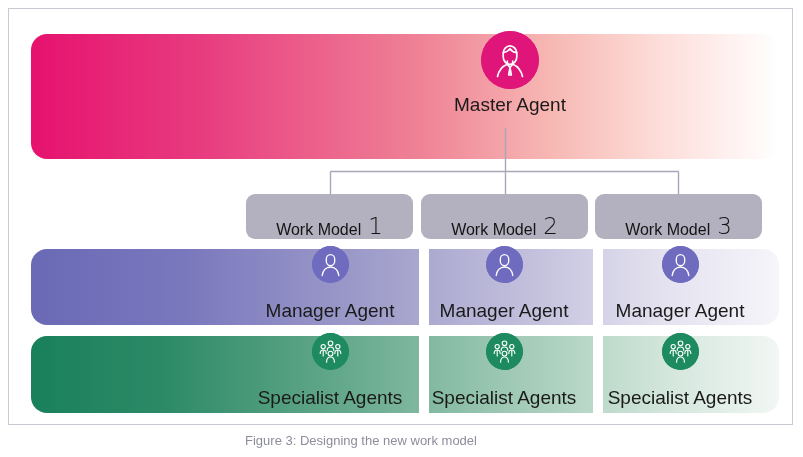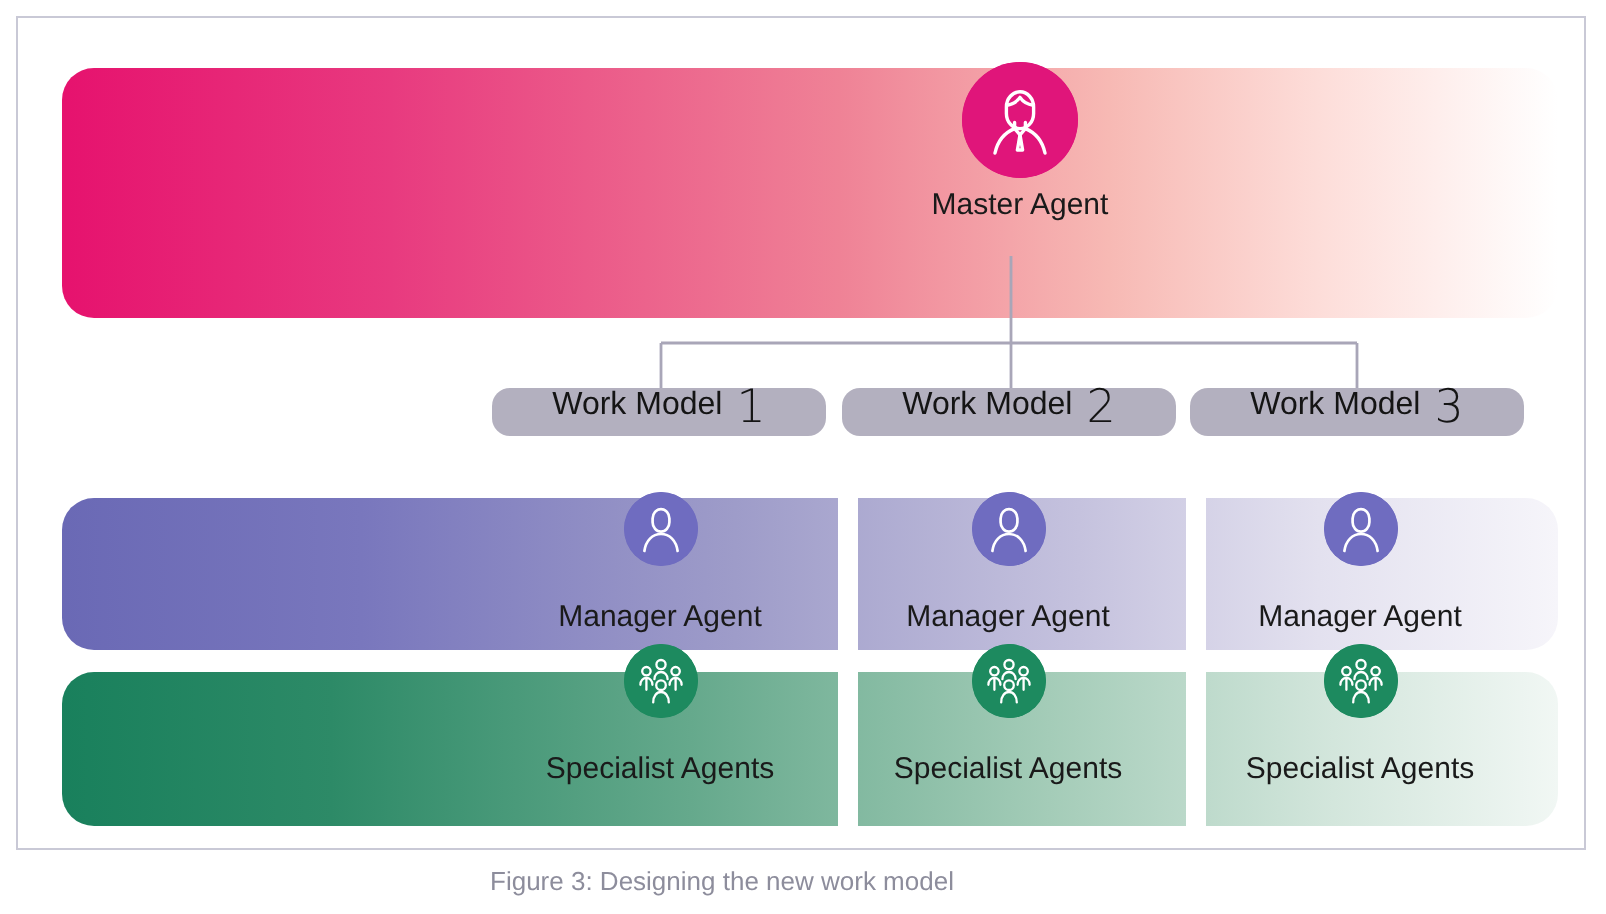--- a/index.html
+++ b/index.html
@@ -94,47 +94,47 @@
     border-radius: 50%;
     display: block;
     margin: 0 auto;
   }
   #master-agent-icon {
     width: 58px;
     height: 58px;
     background: #e0157a;
   }
   .agent-caption {
-    font-size: 15px;
+    font-size: 19px;
     color: #1a1a1a;
     margin-top: 5px;
     white-space: nowrap;
   }
 
   
   #connector {
     position: absolute;
     left: 0;
     top: 0;
     width: 803px;
     height: 457px;
     z-index: 3;
     pointer-events: none;
   }
 
   
   .work-model-box {
     position: absolute;
     top: 194px;
-    height: 24px;
+    height: 45px;
     background: #b3b0bf;
     border-radius: 9px;
     z-index: 7;
     display: flex;
-    align-items: flex-start;
+    align-items: flex-end;
     justify-content: center;
     gap: 7px;
   }
   .work-model-label {
     font-size: 16px;
     color: #141414;
     white-space: nowrap;
   }
   .work-model-num {
     font-size: 23px;
@@ -147,21 +147,21 @@
   }
 
   
   .cell {
     position: absolute;
     width: 160px;
     text-align: center;
     z-index: 5;
   }
   .cell-manager { top: 246px; }
-  .cell-specialist { top: 322px; }
+  .cell-specialist { top: 333px; }
   .manager-icon {
     width: 37px;
     height: 37px;
     background: #6f6cc0;
   }
   .specialist-icon {
     width: 37px;
     height: 37px;
     background: #1d8a5f;
   }

